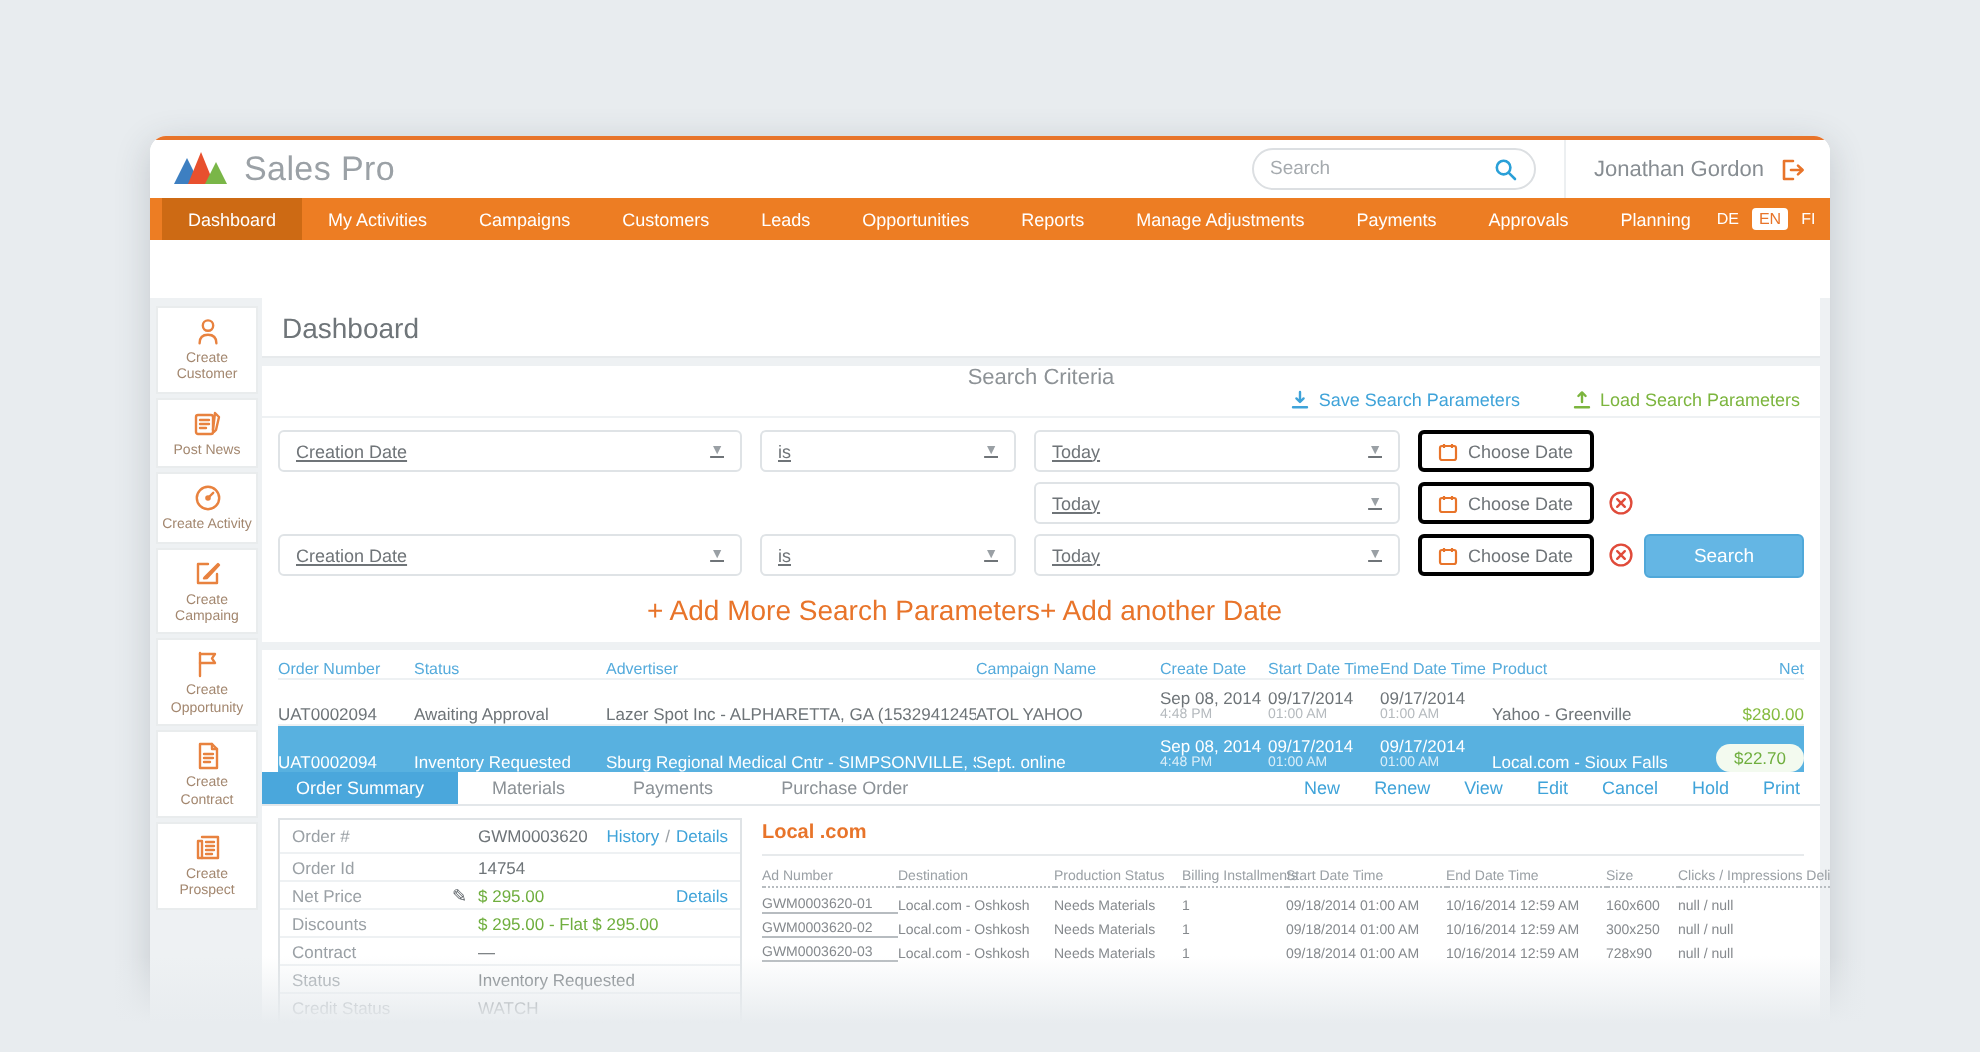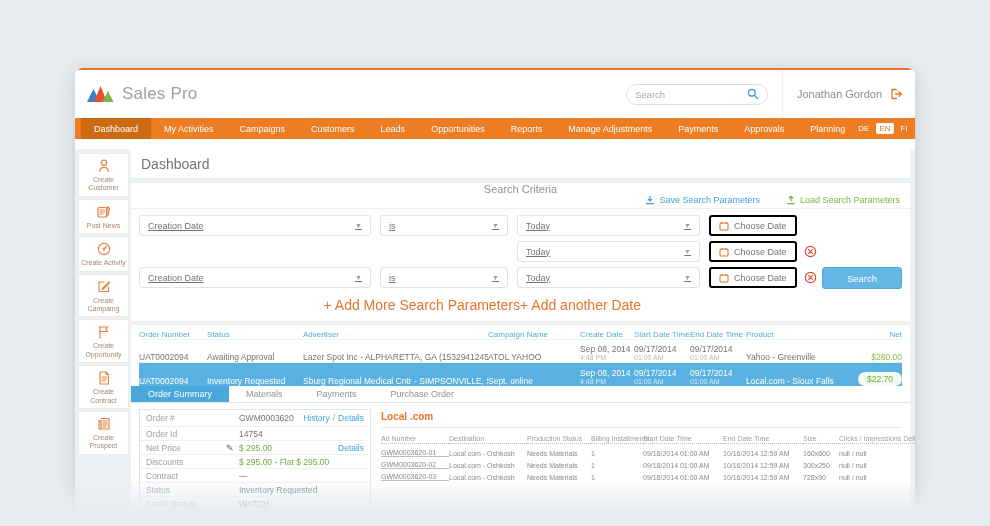--- a/index.html
+++ b/index.html
@@ -11,21 +11,21 @@
 
   
   .chrome { height:25px; background:#fbfbfb; border-bottom:1px solid #ececec; display:flex; align-items:center; position:relative; border-radius:8px 8px 0 0; }
   .lights { display:flex; gap:5px; padding-left:11px; z-index:2; }
   .light { width:8px; height:8px; border-radius:50%; }
   .light.r { background:#f2564d; } .light.y { background:#f7a325; } .light.g { background:#35bf4a; }
   .chrome-title { position:absolute; left:0; right:0; text-align:center; font-size:10.5px; color:#b3b7bb; }
   .hamburger { position:absolute; right:12px; color:#a7abaf; font-size:13px; line-height:1; }
 
   
-  .app-header { height:50px; border-top:2px solid #e8742a; background:#fff; display:flex; align-items:center; padding:0 12px; }
+  .app-header { height:31px; border-top:2px solid #e8742a; background:#fff; display:flex; align-items:center; padding:0 12px; }
   .brand { display:flex; align-items:center; gap:8px; }
   .brand-name { font-size:17px; color:#9ba1a6; letter-spacing:.2px; }
   .header-right { margin-left:auto; display:flex; align-items:center; height:100%; }
   .search-pill { width:142px; height:21px; border:1px solid #dcdfe2; border-radius:11px; display:flex; align-items:center; padding:0 8px; gap:6px; }
   .search-pill input { border:none; outline:none; flex:1; font-size:9.5px; color:#6e7478; font-family:"Liberation Sans",sans-serif; min-width:0; background:transparent; }
   .search-pill input::placeholder { color:#a5aaae; }
   .header-divider { width:1px; height:100%; background:#eceff1; margin:0 14px; }
   .user-name { font-size:11px; color:#878d92; margin-right:8px; }
 
   
@@ -384,20 +384,29 @@
             <span class="ocell c-prod">Local.com - Sioux Falls</span>
             <span class="ocell c-net"><span class="net-pill">$22.70</span></span>
           </div>
         </div>
 
         <div class="tabs-bar">
           <span class="tab active">Order Summary</span>
           <span class="tab">Materials</span>
           <span class="tab">Payments</span>
           <span class="tab">Purchase Order</span>
+          <div class="actions">
+            <span class="action-link">New</span>
+            <span class="action-link">Renew</span>
+            <span class="action-link">View</span>
+            <span class="action-link">Edit</span>
+            <span class="action-link">Cancel</span>
+            <span class="action-link">Hold</span>
+            <span class="action-link">Print</span>
+          </div>
         </div>
 
         <div class="detail">
 
           <div class="summary-card">
             <div class="sum-row" style="min-height:17px;">
               <span class="sum-label">Order #</span>
               <span class="icon-slot"></span>
               <span class="sum-val">GWM0003620</span>
               <span class="sum-links">

